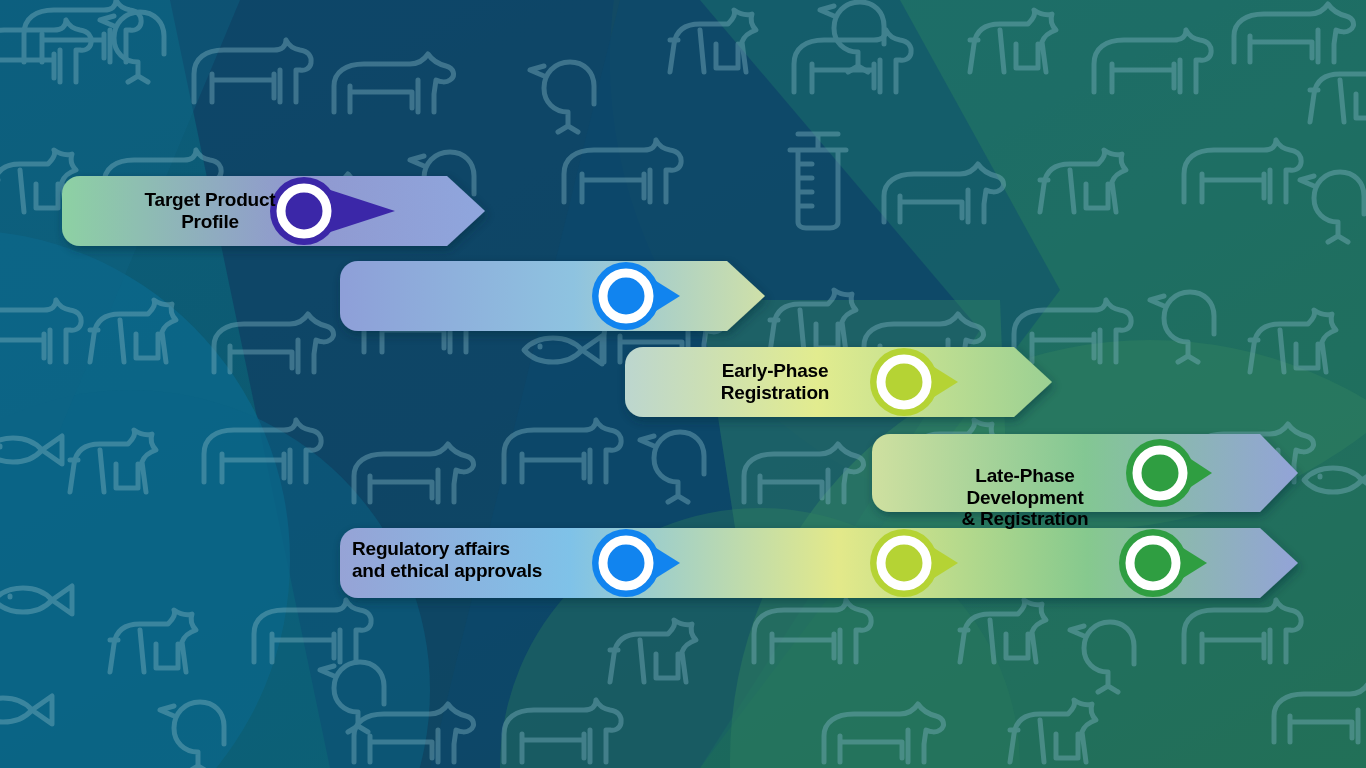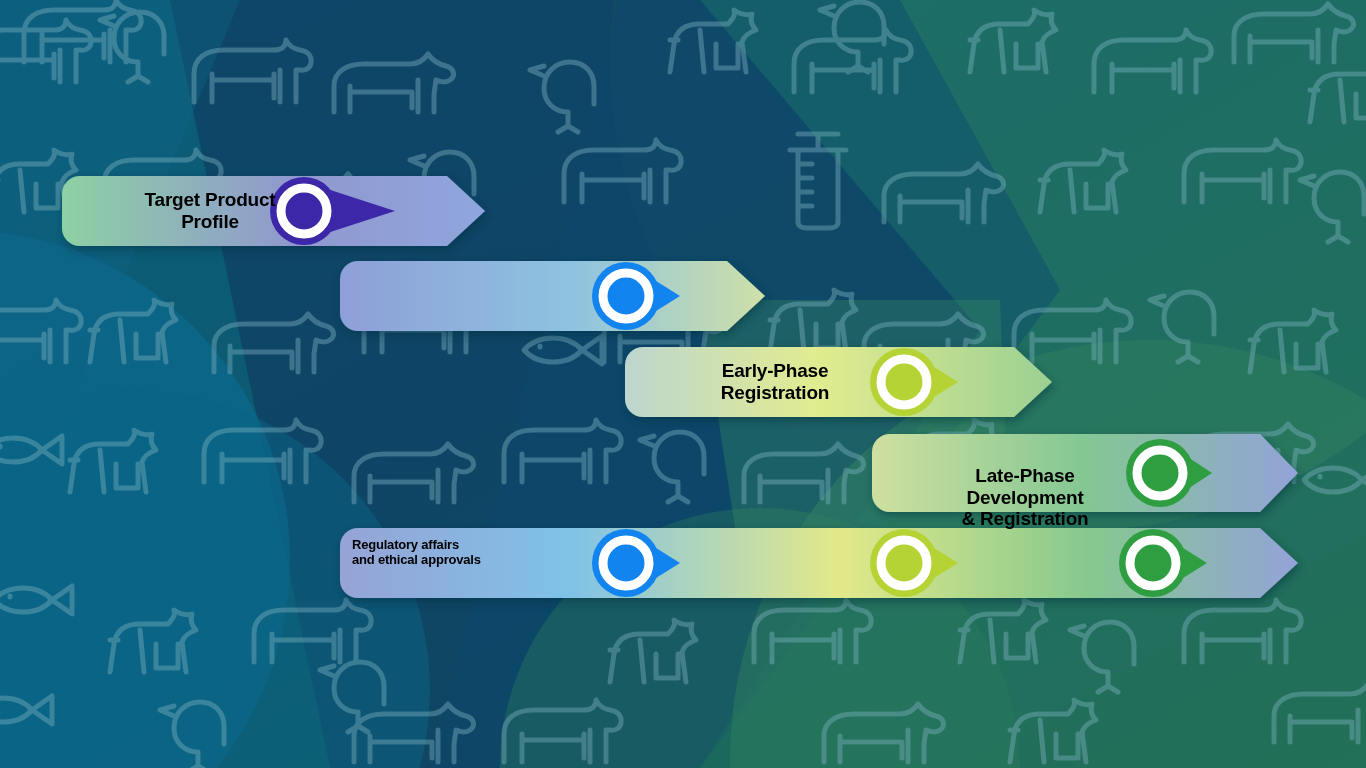--- a/index.html
+++ b/index.html
@@ -295,17 +295,17 @@
 Registration</div>
   </div>
 
   <div class="bar" style="left:872px; top:460px; width:426px; height:79px;">
     <div class="label" style="left:38px; top:5px; width:230px; text-align:center; font-size:19px;">Late-Phase
 Development
 &amp; Registration</div>
   </div>
 
   <div class="bar" style="left:340px; top:528px; width:958px; height:70px;">
-    <div class="label" style="left:12px; top:10px; width:280px; text-align:left; font-size:13px;">Regulatory affairs
+    <div class="label" style="left:12px; top:10px; width:280px; text-align:left; font-size:19px;">Regulatory affairs
 and ethical approvals</div>
   </div>
 
 </div>
 
 </body></html>

